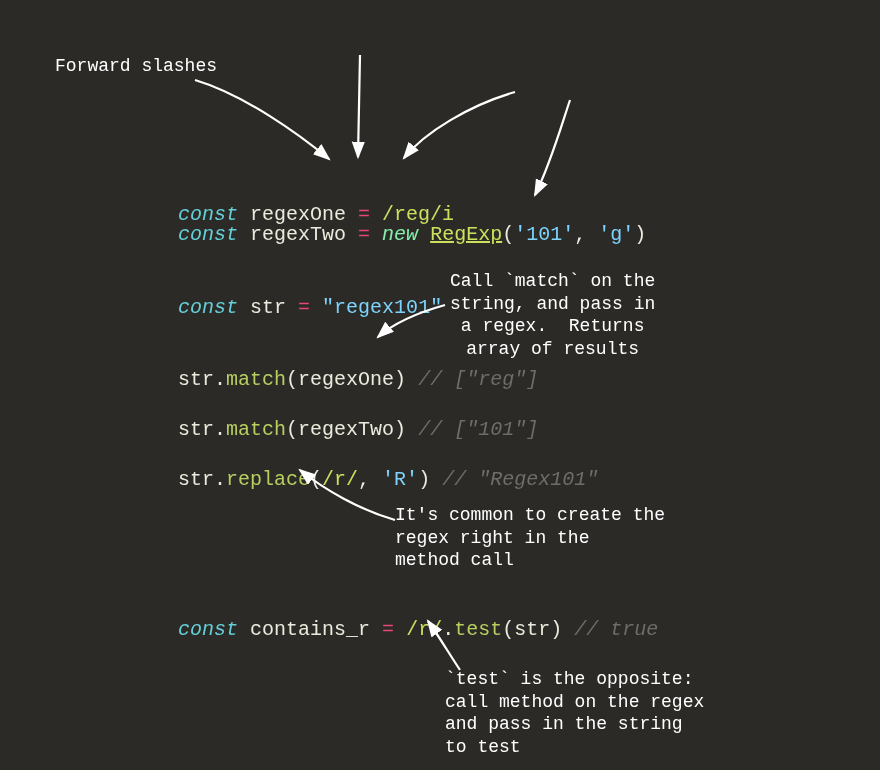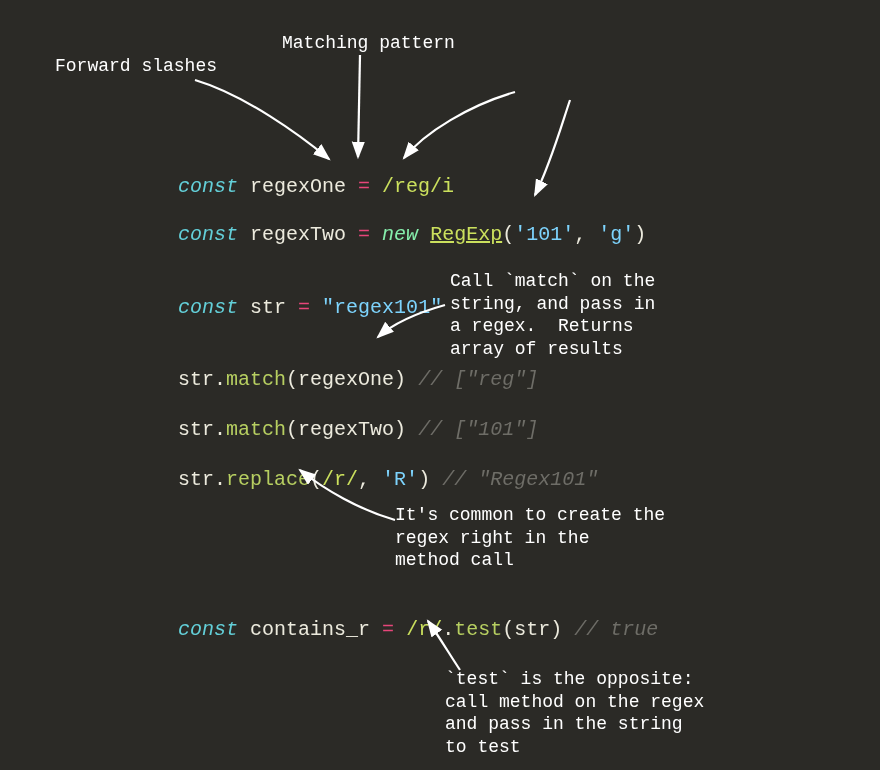--- a/index.html
+++ b/index.html
@@ -44,38 +44,37 @@
     pointer-events: none;
   }
 </style>
 </head>
 <body>
 
 <div class="canvas">
 
   <div class="annotation" style="left:55px; top:55px;">Forward slashes</div>
 
-  <div class="annotation" style="left:282px; top:32px;">Matching pattern</div>
 
 
-  <div class="annotation" style="left:450px; top:270px;">Call `match` on the
+  <div class="annotation" style="left:450px; top:270px;text-align:center;">Call `match` on the
 string, and pass in
 a regex.  Returns
 array of results</div>
 
   <div class="annotation" style="left:395px; top:504px;">It's common to create the
 regex right in the
 method call</div>
 
   <div class="annotation" style="left:445px; top:668px;">`test` is the opposite:
 call method on the regex
 and pass in the string
 to test</div>
 
-  <div class="code-line" style="left:130px; top:152px;">
+  <div class="code-line" style="left:130px; top:180px;">
     <span class="kw">const</span><span class="ident"> </span><span class="ident">regexOne</span><span class="ident"> </span><span class="eq">=</span><span class="ident"> </span><span class="regex">/reg/i</span>
   </div>
 
   <div class="code-line" style="left:130px; top:200px;">
     <span class="kw">const</span><span class="ident"> </span><span class="ident">regexTwo</span><span class="ident"> </span><span class="eq">=</span><span class="ident"> </span><span class="new">new</span><span class="ident"> </span><span class="regex regex-underline">RegExp</span><span class="punct">(</span><span class="str">'101'</span><span class="punct">, </span><span class="str">'g'</span><span class="punct">)</span>
   </div>
 
   <div class="code-line" style="left:130px; top:273px;">
     <span class="kw">const</span><span class="ident"> </span><span class="ident">str</span><span class="ident"> </span><span class="eq">=</span><span class="ident"> </span><span class="str">"regex101"</span>
   </div>

